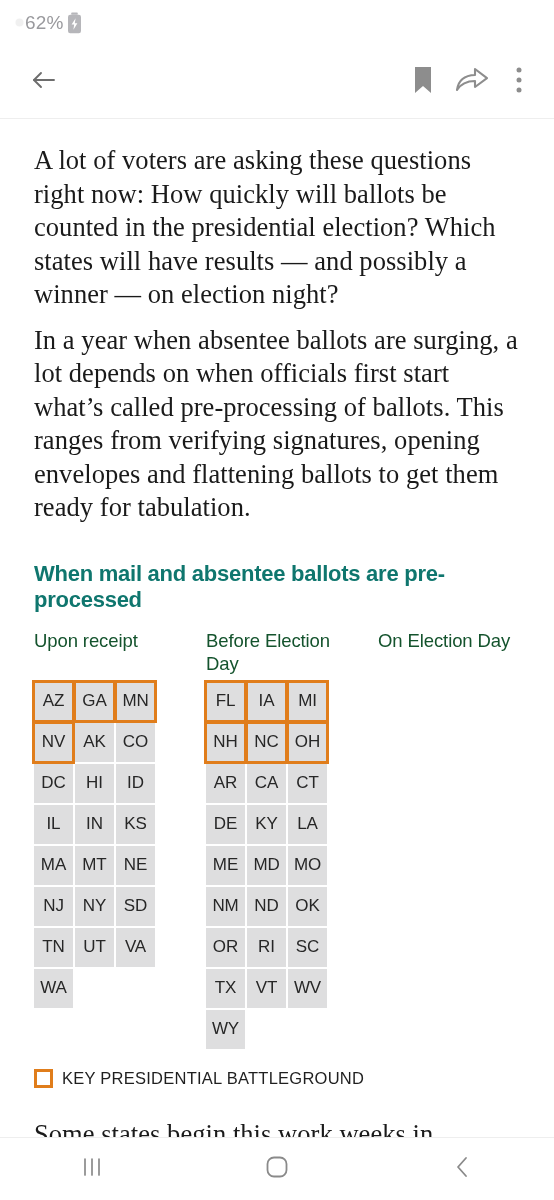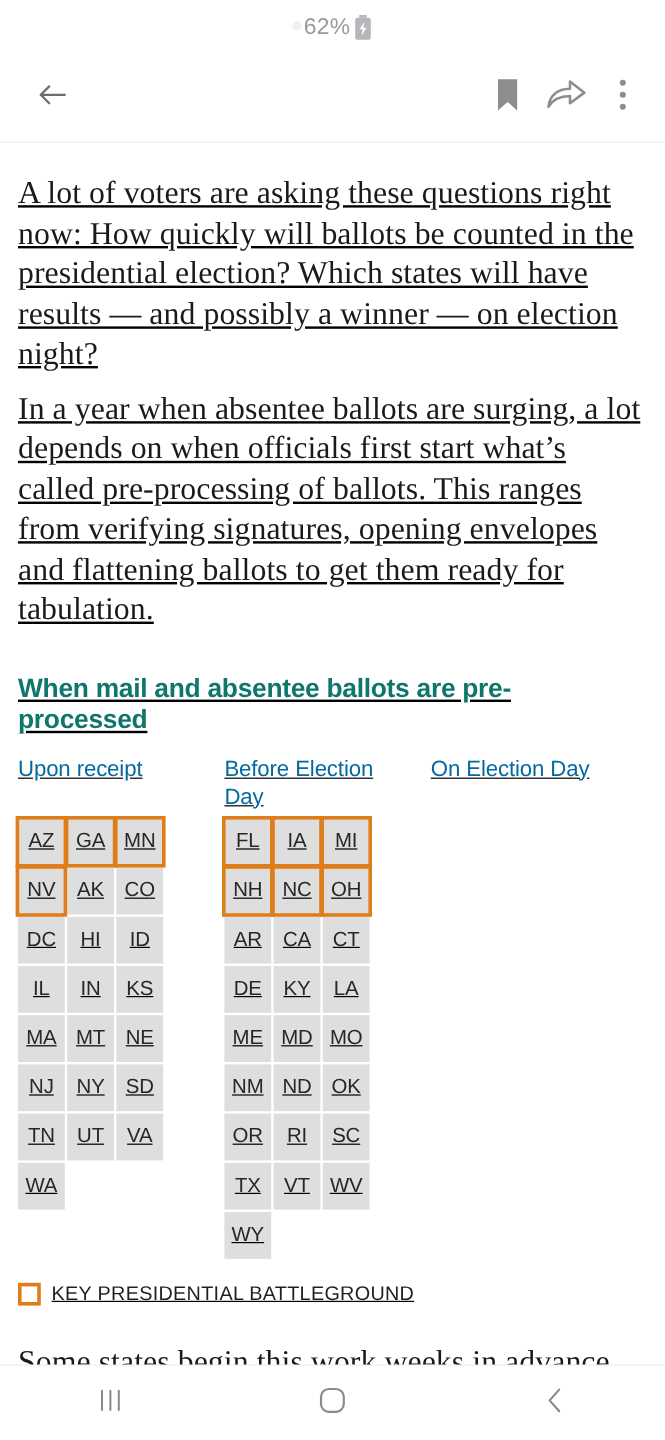--- a/index.html
+++ b/index.html
@@ -21,21 +21,21 @@
     display: flex;
     flex-direction: column;
   }
 
   
   .status-bar {
     height: 45px;
     flex: 0 0 45px;
     display: flex;
     align-items: center;
-    justify-content: center;
+    justify-content: flex-start;
     padding: 0 16px 0 14px;
     background: #ffffff;
   }
   .status-left {
     display: flex;
     align-items: center;
     gap: 6px;
     opacity: 0.10;
   }
   .status-right {
@@ -76,24 +76,23 @@
   }
   .tb-back { width: 44px; height: 44px; }
   .tb-spacer { flex: 1 1 auto; }
   .tb-bookmark { width: 46px; height: 46px; }
   .tb-share { width: 52px; height: 46px; }
   .tb-more { width: 42px; height: 46px; }
 
   
   .article {
     flex: 1 1 auto;
-    padding: 0 15px;
+    padding: 0 34px;
     overflow: hidden;
     position: relative;
-    text-decoration: underline;
   }
 
   .para {
     font-family: "Liberation Serif", serif;
     font-size: 26.5px;
     line-height: 33.5px;
     color: #1a1a1a;
     letter-spacing: 0.05px;
   }
   .para-1 { margin-top: 25px; }
@@ -119,21 +118,21 @@
   .col {
     width: 172px;
     flex: 0 0 172px;
   }
   .col:last-child { flex: 0 0 auto; }
 
   .col-head {
     font-family: "Liberation Sans", sans-serif;
     font-size: 18.5px;
     line-height: 23px;
-    color: #0369a1;
+    color: #14532d;
     letter-spacing: -0.1px;
     min-height: 46px;
     max-width: 150px;
   }
 
   .cells {
     margin-top: 7px;
     display: flex;
     flex-wrap: wrap;
     width: 123px;

